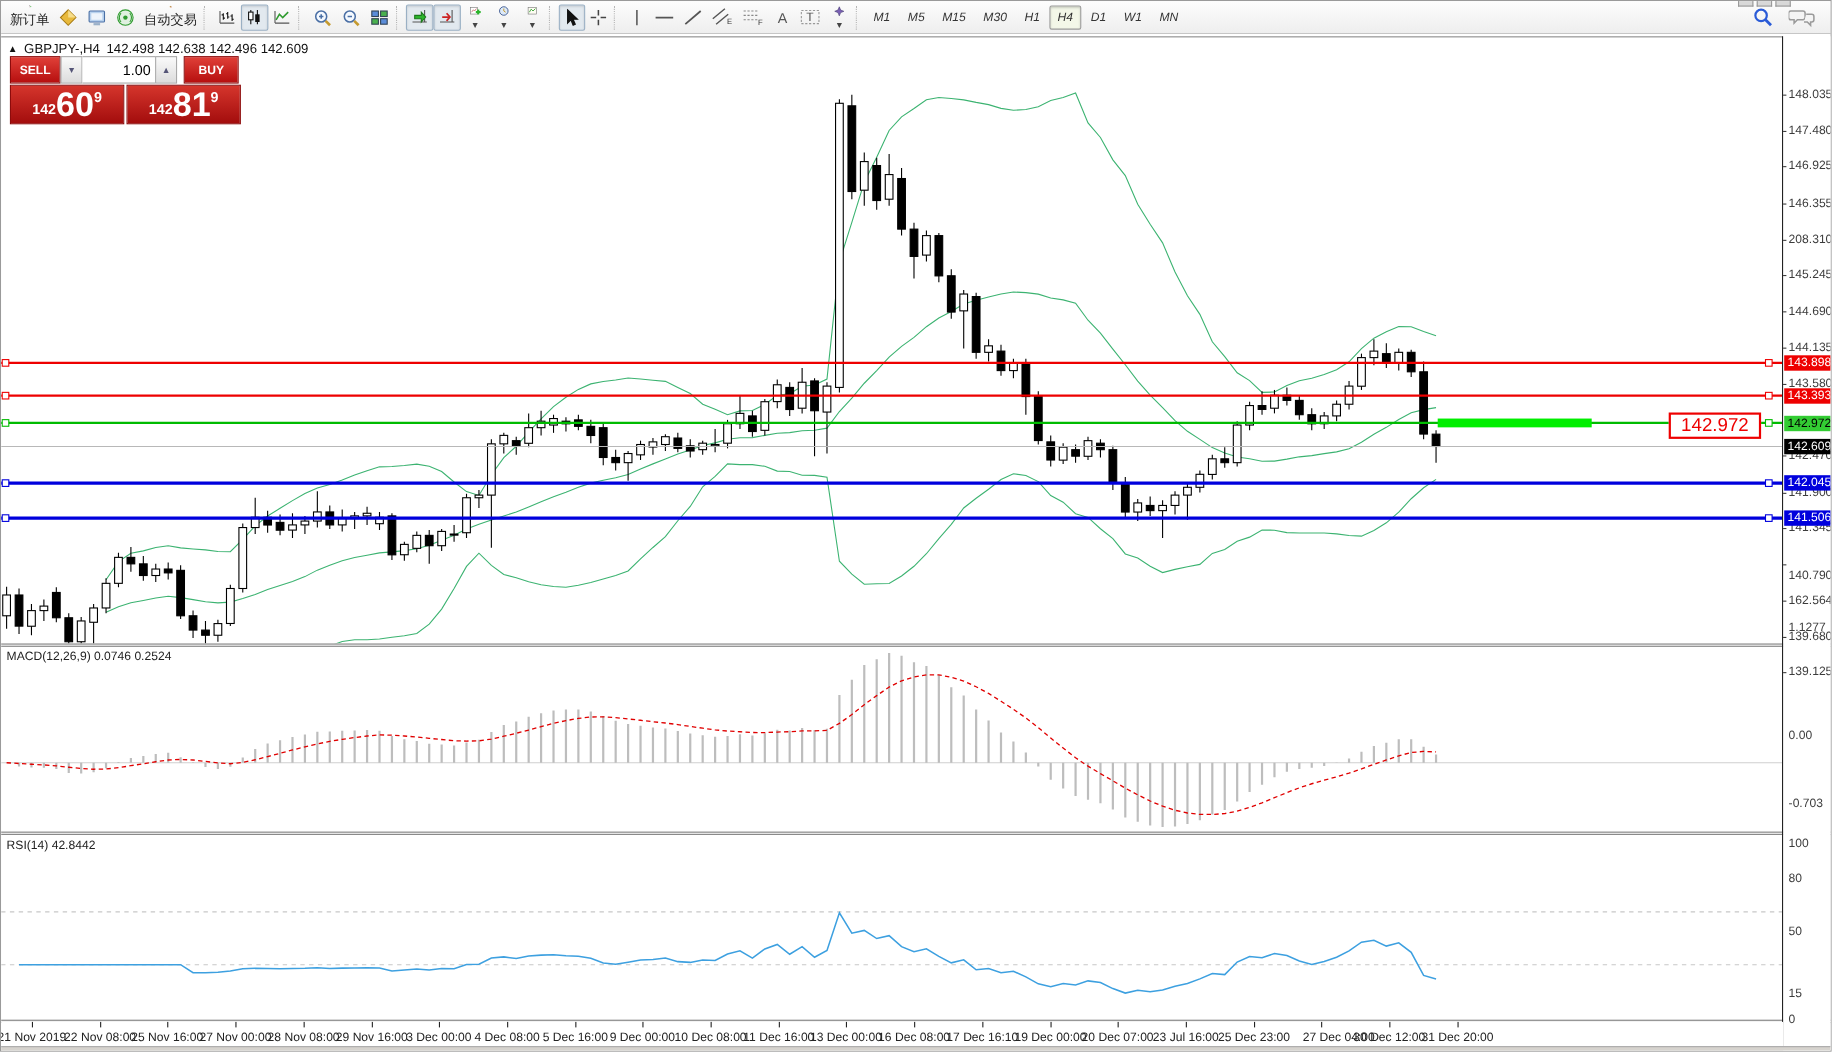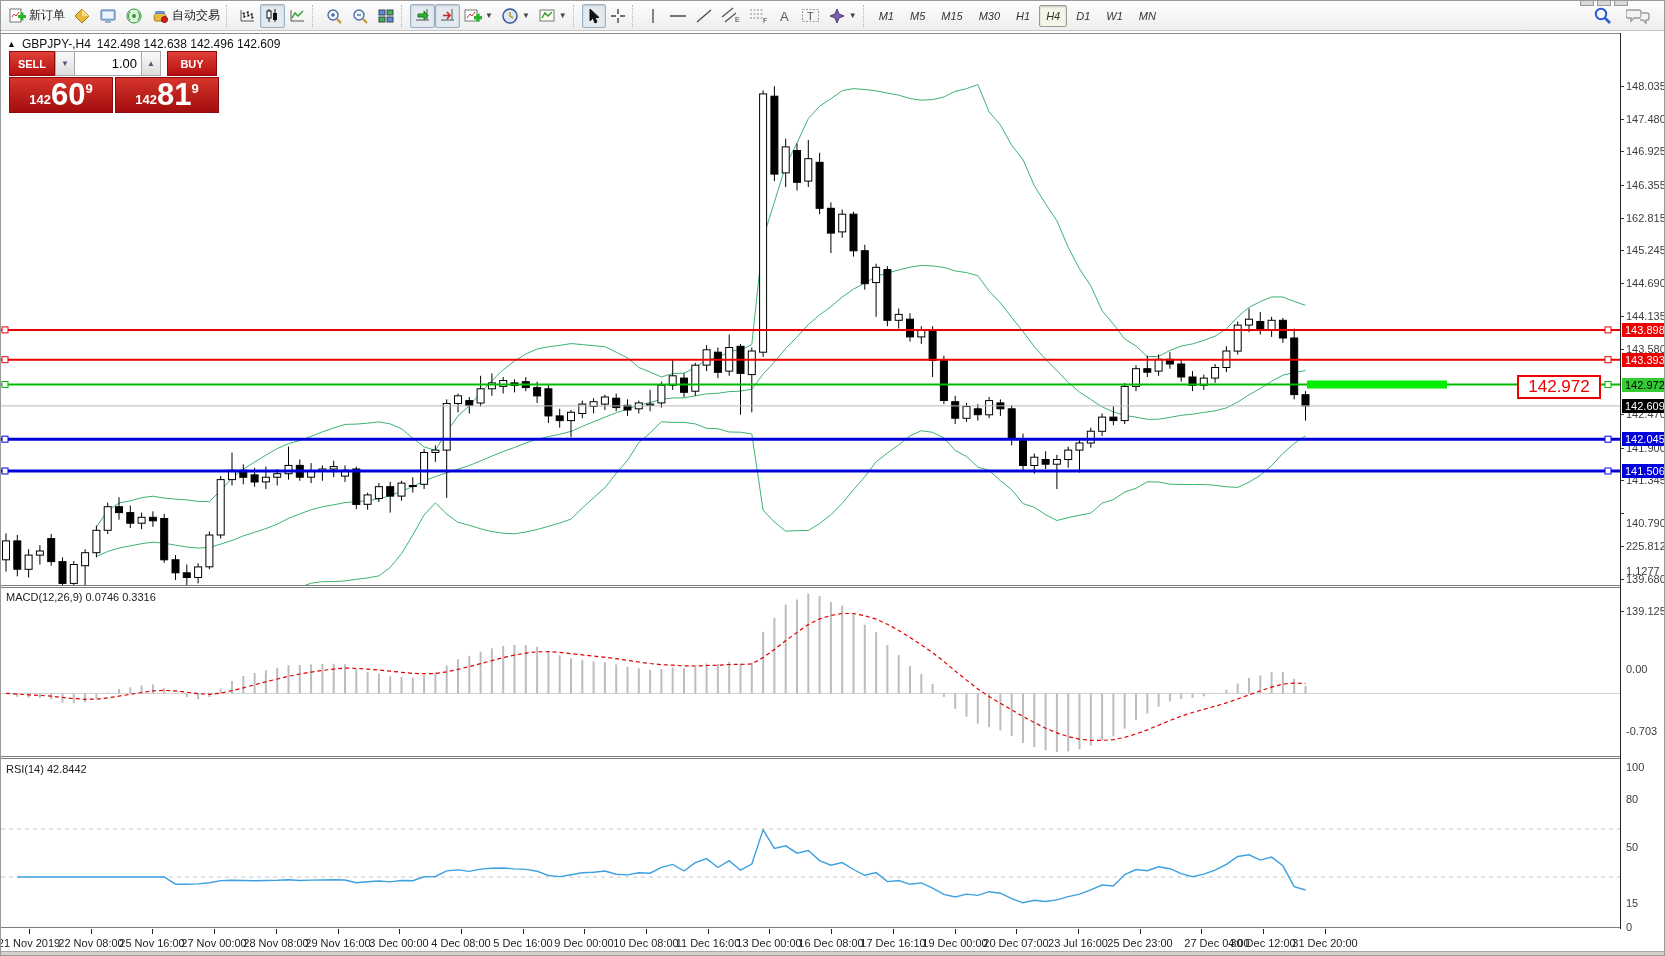--- a/index.html
+++ b/index.html
@@ -4,21 +4,21 @@
 <style>
   * { box-sizing: border-box; margin: 0; padding: 0; }
   body { font-family: "Liberation Sans", "DejaVu Sans", sans-serif; background:#888; }
   .app { position:relative; width:1665px; height:956px; background:#ffffff; overflow:hidden; border:1px solid #9a9a9a; }
 
   
   .toolbar { position:absolute; left:0; top:0; width:1665px; height:30px;
     background:linear-gradient(#fdfdfd,#eeeeee); border-bottom:1px solid #c6c6c6;
     display:flex; align-items:center; padding:0 4px; }
   .tb { height:24px; min-width:24px; display:flex; align-items:center; justify-content:center;
-    gap:3px; padding:0 3px; border:1px solid transparent; border-radius:2px; color:#222; font-size:12px; }
+    gap:3px; padding:0 3px; border:1px solid transparent; border-radius:2px; color:#222; font-size:12px;flex-direction:column; }
   .tb.pressed { background:#e2e9ef; border:1px solid #9ab0c4; box-shadow:inset 0 1px 2px rgba(0,0,0,.15); }
   .tb svg { display:block; }
   .sep { width:7px; height:22px; margin:0 2px; border-left:1px dotted #b5b5b5; }
   .tf-btn { height:22px; padding:0 6px; display:flex; align-items:center; font-size:11px; color:#333;
     border:1px solid transparent; border-radius:2px;font-style:italic; }
   .tf-btn.pressed { background:#f3f7e8; border:1px solid #9a9a9a; box-shadow:inset 0 1px 2px rgba(0,0,0,.2); }
   .tb-right { margin-left:auto; display:flex; align-items:center; gap:14px; padding-right:12px; }
   .caret { font-size:8px; color:#444; }
   .win-ctrls { position:absolute; right:38px; top:0; display:flex; gap:3px; }
   .win-ctrls span { width:14px; height:5px; background:#d8d8d8; border:1px solid #9a9a9a; border-top:none; }
@@ -693,52 +693,52 @@
           <line x1="0" y1="118.0" x2="1619" y2="118.0" stroke="#c8c8c8" stroke-dasharray="4 4"></line>
           <line x1="0" y1="174.0" x2="1619" y2="174.0" stroke="#c8c8c8" stroke-dasharray="4 4"></line>
           <polyline fill="none" stroke="#3da0e0" stroke-width="1.4" points="16.3,118.0 27.6,118.0 38.9,118.0 50.2,118.0 61.5,118.0 72.8,118.0 84.1,118.0 95.4,118.0 106.7,118.0 118.0,118.0 129.3,118.0 140.6,118.0 151.9,118.0 163.2,118.0 174.5,125.2 185.8,125.3 197.1,124.9 208.4,123.8 219.7,121.6 231.0,121.3 242.3,121.5 253.6,121.7 264.9,121.5 276.2,121.3 287.5,120.8 298.8,121.5 310.1,121.1 321.4,121.0 332.7,120.8 344.0,121.0 355.3,123.7 366.6,122.8 377.9,122.0 389.2,122.9 400.5,121.5 411.8,121.7 423.1,117.8 434.4,117.5 445.7,111.9 457.0,110.9 468.3,112.4 479.6,110.1 490.9,109.3 502.2,109.0 513.5,109.9 524.8,110.4 536.1,112.2 547.4,116.5 558.7,117.6 570.0,115.7 581.3,113.8 592.6,113.2 603.9,112.0 615.2,115.2 626.5,115.9 637.8,113.8 649.1,114.2 660.4,108.3 671.7,105.4 683.0,112.0 694.3,103.7 705.6,99.6 716.9,108.5 728.2,101.6 739.5,111.2 750.8,105.0 762.1,70.8 773.4,89.4 784.7,86.8 796.0,94.2 807.3,91.6 818.6,101.6 829.9,106.2 841.2,103.6 852.5,110.5 863.8,116.3 875.1,113.6 886.4,122.6 897.7,121.5 909.0,125.3 920.3,123.9 931.6,129.1 942.9,135.4 954.2,138.0 965.5,135.1 976.8,136.4 988.1,132.7 999.4,134.2 1010.7,139.7 1022.0,143.8 1033.3,141.3 1044.6,142.5 1055.9,140.9 1067.2,137.6 1078.5,135.1 1089.8,130.9 1101.1,126.0 1112.4,127.0 1123.7,115.6 1135.0,110.5 1146.3,111.7 1157.6,107.8 1168.9,109.7 1180.2,114.7 1191.5,117.8 1202.8,115.1 1214.1,111.2 1225.4,105.4 1236.7,97.5 1248.0,95.8 1259.3,101.1 1270.6,98.1 1281.9,106.8 1293.2,127.7 1304.5,131.0"></polyline>
           <line x1="0" y1="200.5" x2="1619" y2="200.5" stroke="#7e7e7e"></line>
         </svg></div>
 
     <div class="splitter" style="top:554px;"></div>
     <div class="splitter" style="top:725px;"></div>
     <div class="splitter" style="top:896px;"></div>
 
-    <div class="ind-label" style="top:560px;">MACD(12,26,9) 0.0746 0.3316</div>
+    <div class="ind-label" style="top:560px;">MACD(12,26,9) 0.0746 0.2524</div>
     <div class="ind-label" style="top:732px;">RSI(14) 42.8442</div>
 
     <div class="axis" id="right-axis">
         <div class="tick-dash" style="top:53px"></div>
         <div class="tick-label" style="top:47px">148.035</div>
         <div class="tick-dash" style="top:86px"></div>
         <div class="tick-label" style="top:80px">147.480</div>
         <div class="tick-dash" style="top:118px"></div>
         <div class="tick-label" style="top:112px">146.925</div>
         <div class="tick-dash" style="top:152px"></div>
         <div class="tick-label" style="top:146px">146.355</div>
         <div class="tick-dash" style="top:185px"></div>
-        <div class="tick-label" style="top:179px">162.815</div>
+        <div class="tick-label" style="top:179px">208.310</div>
         <div class="tick-dash" style="top:217px"></div>
         <div class="tick-label" style="top:211px">145.245</div>
         <div class="tick-dash" style="top:250px"></div>
         <div class="tick-label" style="top:244px">144.690</div>
         <div class="tick-dash" style="top:283px"></div>
         <div class="tick-label" style="top:277px">144.135</div>
         <div class="tick-dash" style="top:316px"></div>
         <div class="tick-label" style="top:310px">143.580</div>
         <div class="tick-dash" style="top:381px"></div>
         <div class="tick-label" style="top:375px">142.470</div>
         <div class="tick-dash" style="top:415px"></div>
         <div class="tick-label" style="top:409px">141.900</div>
         <div class="tick-dash" style="top:447px"></div>
         <div class="tick-label" style="top:441px">141.345</div>
         <div class="tick-dash" style="top:480px"></div>
         <div class="tick-label" style="top:484px">140.790</div>
         <div class="tick-dash" style="top:513px"></div>
-        <div class="tick-label" style="top:507px">225.812</div>
+        <div class="tick-label" style="top:507px">162.564</div>
         <div class="tick-dash" style="top:546px"></div>
         <div class="tick-label" style="top:540px">139.680</div>
         <div class="tick-dash" style="top:578px"></div>
         <div class="tick-label" style="top:572px">139.125</div>
         <div class="badge" style="top:290px;background:#ee0000;color:#ffffff">143.898</div>
         <div class="badge" style="top:320px;background:#ee0000;color:#ffffff">143.393</div>
         <div class="badge" style="top:345px;background:#33cc33;color:#000000">142.972</div>
         <div class="badge" style="top:366px;background:#000000;color:#ffffff">142.609</div>
         <div class="badge" style="top:399px;background:#0000dd;color:#ffffff">142.045</div>
         <div class="badge" style="top:431px;background:#0000dd;color:#ffffff">141.506</div>

